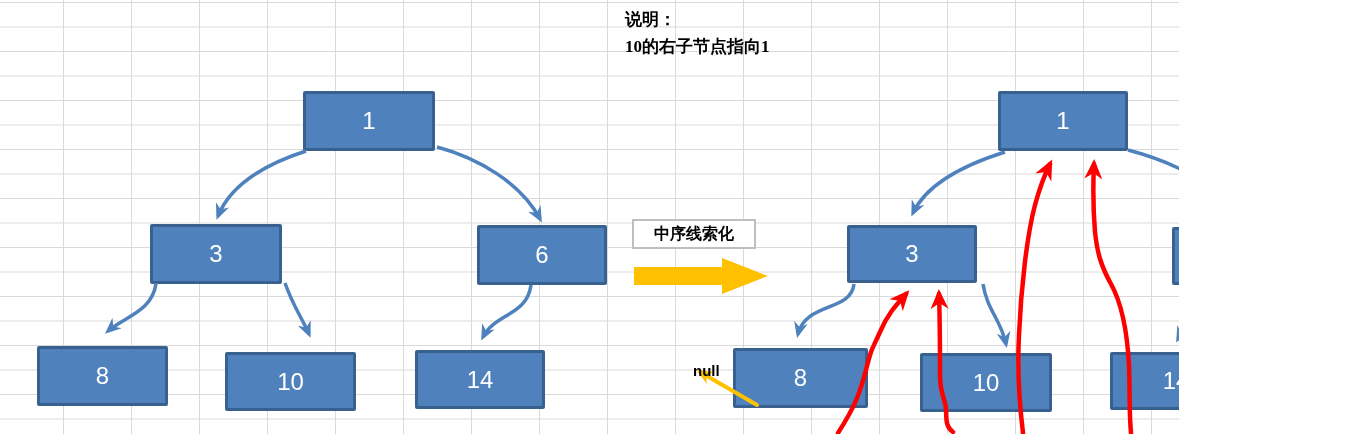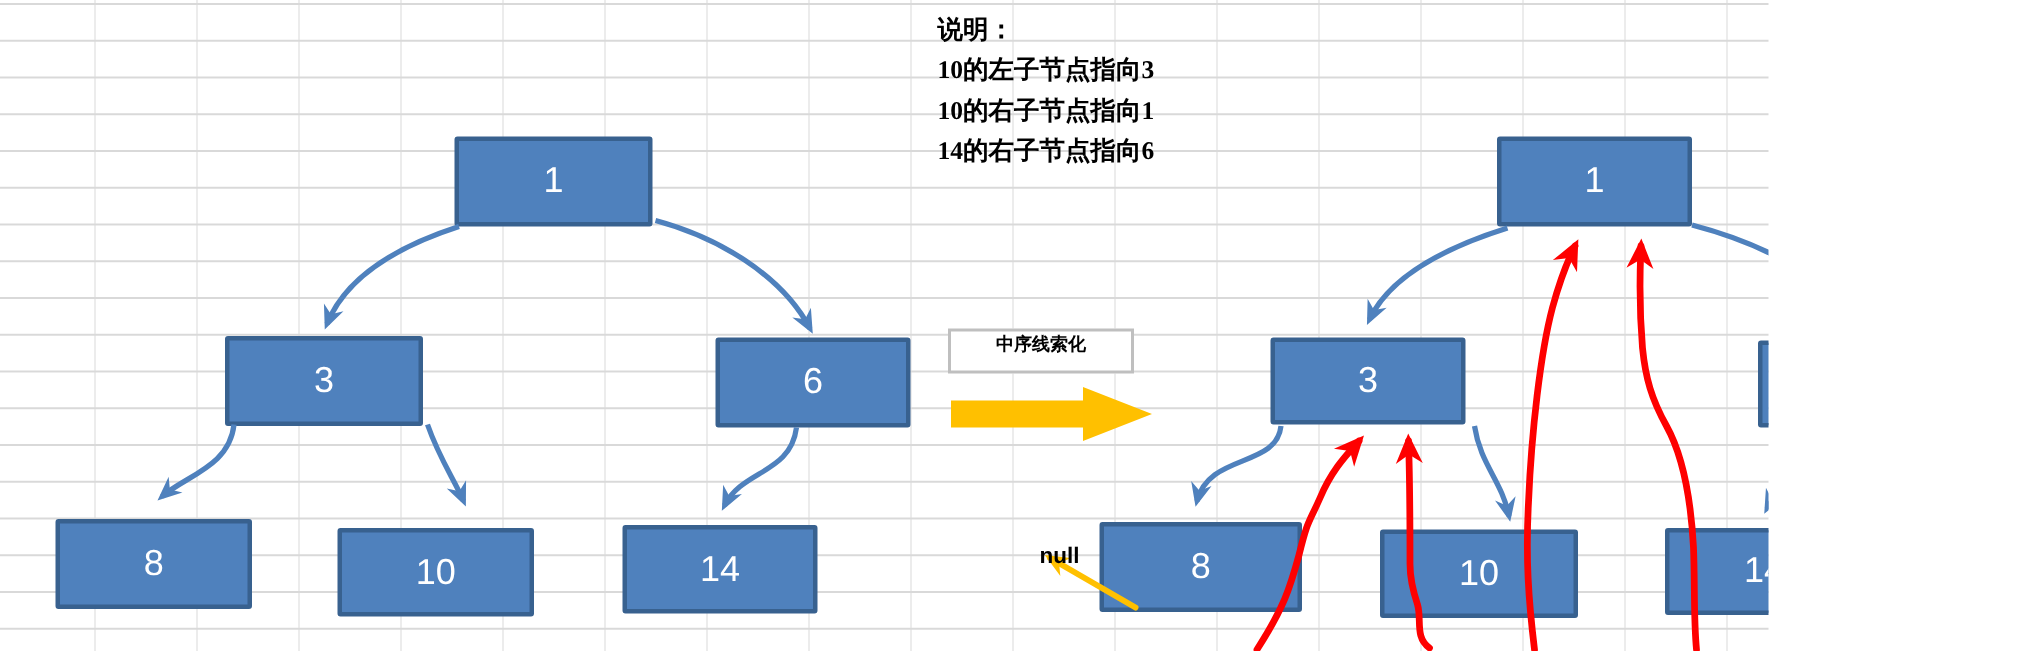--- a/index.html
+++ b/index.html
@@ -34,40 +34,38 @@
   .explain{
     position:absolute;left:625px;top:6px;
     font-family:"Liberation Serif",serif;
     font-weight:bold;color:#000;
     font-size:17px;line-height:27px;
     z-index:4;white-space:nowrap;
   }
   .xform-label{
     position:absolute;left:632px;top:219px;width:124px;height:30px;
     background:#ffffff;border:2px solid #bfbfbf;box-sizing:border-box;
-    display:flex;align-items:flex-start;justify-content:center;
-    font-family:"Liberation Serif",serif;font-weight:bold;font-size:12px;color:#000;
+    display:flex;align-items:center;justify-content:center;
+    font-family:"Liberation Serif",serif;font-weight:bold;font-size:16px;color:#000;
     z-index:4;
   }
   .null-label{
     position:absolute;left:693px;top:362px;
     font-family:"Liberation Sans",sans-serif;font-weight:bold;
     font-size:15px;color:#000;z-index:6;
   }
 </style>
 </head>
 <body>
 
 <div class="canvas">
 
   <div class="explain">
     <div>说明：</div>
-    <div>10的左子节点指向3</div>
     <div>10的右子节点指向1</div>
-    <div>14的右子节点指向6</div>
   </div>
 
   <div class="xform-label">
     <span>中序线索化</span>
   </div>
 
   <div class="null-label">null</div>
 
   <div class="node" style="left:303px;top:91px;width:132px;height:60px">
       <span>1</span>

